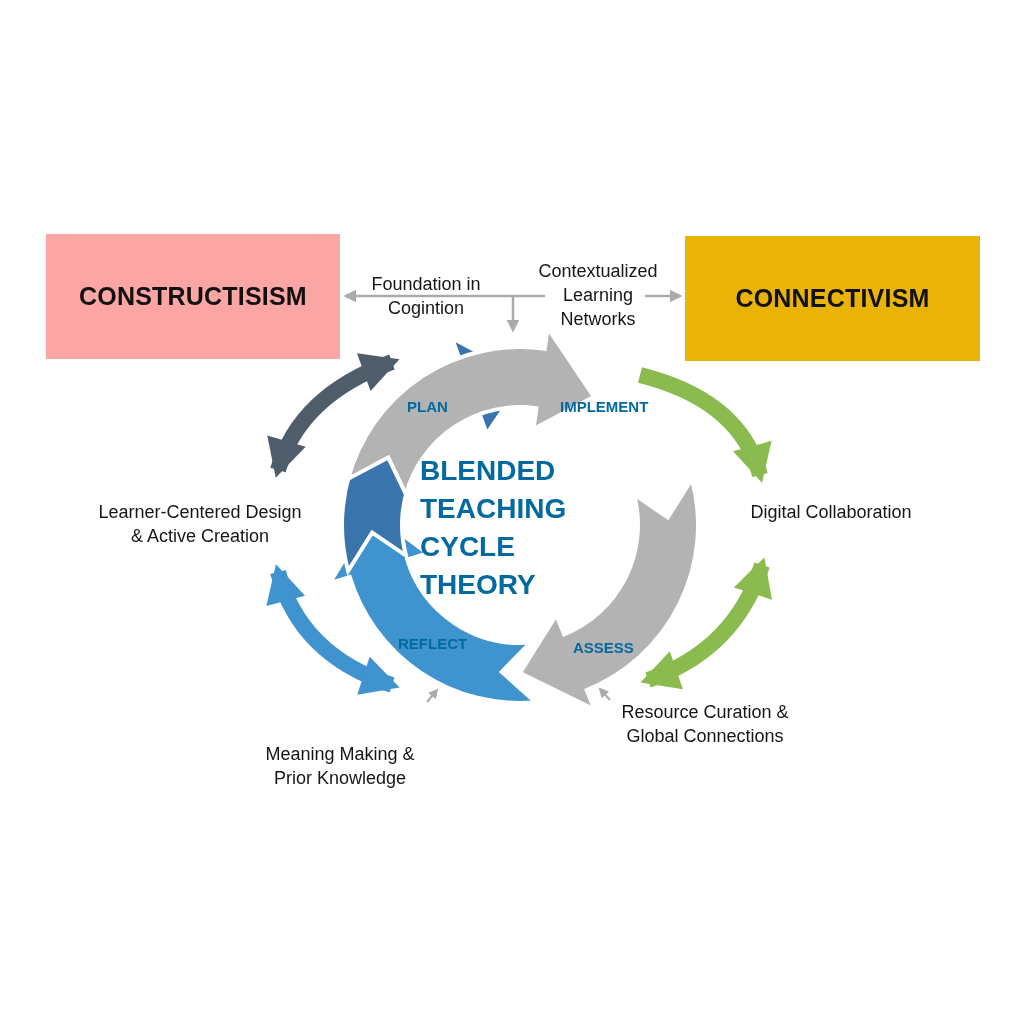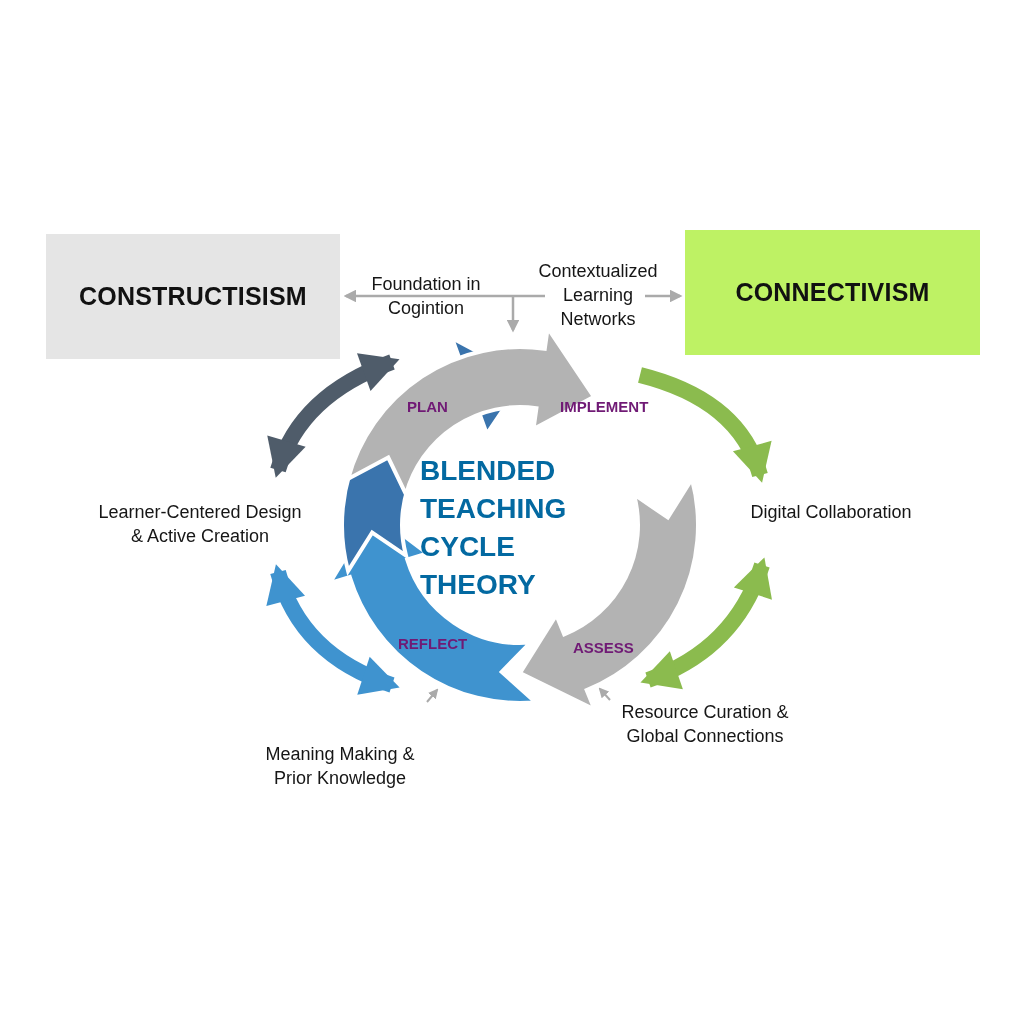--- a/index.html
+++ b/index.html
@@ -1,21 +1,21 @@
 <!DOCTYPE html>
 <html><head>
 <meta charset="utf-8">
 <style>
   html, body { margin:0; padding:0; background:#ffffff; }
   body { width:1024px; height:1024px; position:relative; overflow:hidden; font-family:"Liberation Sans", "DejaVu Sans", sans-serif; }
   .box { position:absolute; display:flex; align-items:center; justify-content:center; font-weight:bold; font-size:25px; color:#111; letter-spacing:0.2px; }
-  #box-left { left:46px; top:234px; width:294px; height:125px; background:#e5e5e5; }
-  #box-right { left:685px; top:230px; width:295px; height:125px; background:#bef264; }
+  #box-left { left:46px; top:234px; width:294px; height:125px; background:#fca5a5; }
+  #box-right { left:685px; top:236px; width:295px; height:125px; background:#eab308; }
   .lbl { position:absolute; text-align:center; font-size:18px; color:#161616; line-height:24px; }
-  .stage { position:absolute; font-size:15px; color:#701a75; font-weight:bold; }
+  .stage { position:absolute; font-size:15px; color:#0369a1; font-weight:bold; }
   #center-title { position:absolute; left:420px; top:452px; width:200px; font-weight:bold; font-size:28px; line-height:38px; color:#0369a1; }
   svg#diagram { position:absolute; left:0; top:0; }
 </style>
 </head>
 <body>
 
 <div class="box" id="box-left">
   <span>CONSTRUCTISISM</span>
 </div>
 <div class="box" id="box-right">

